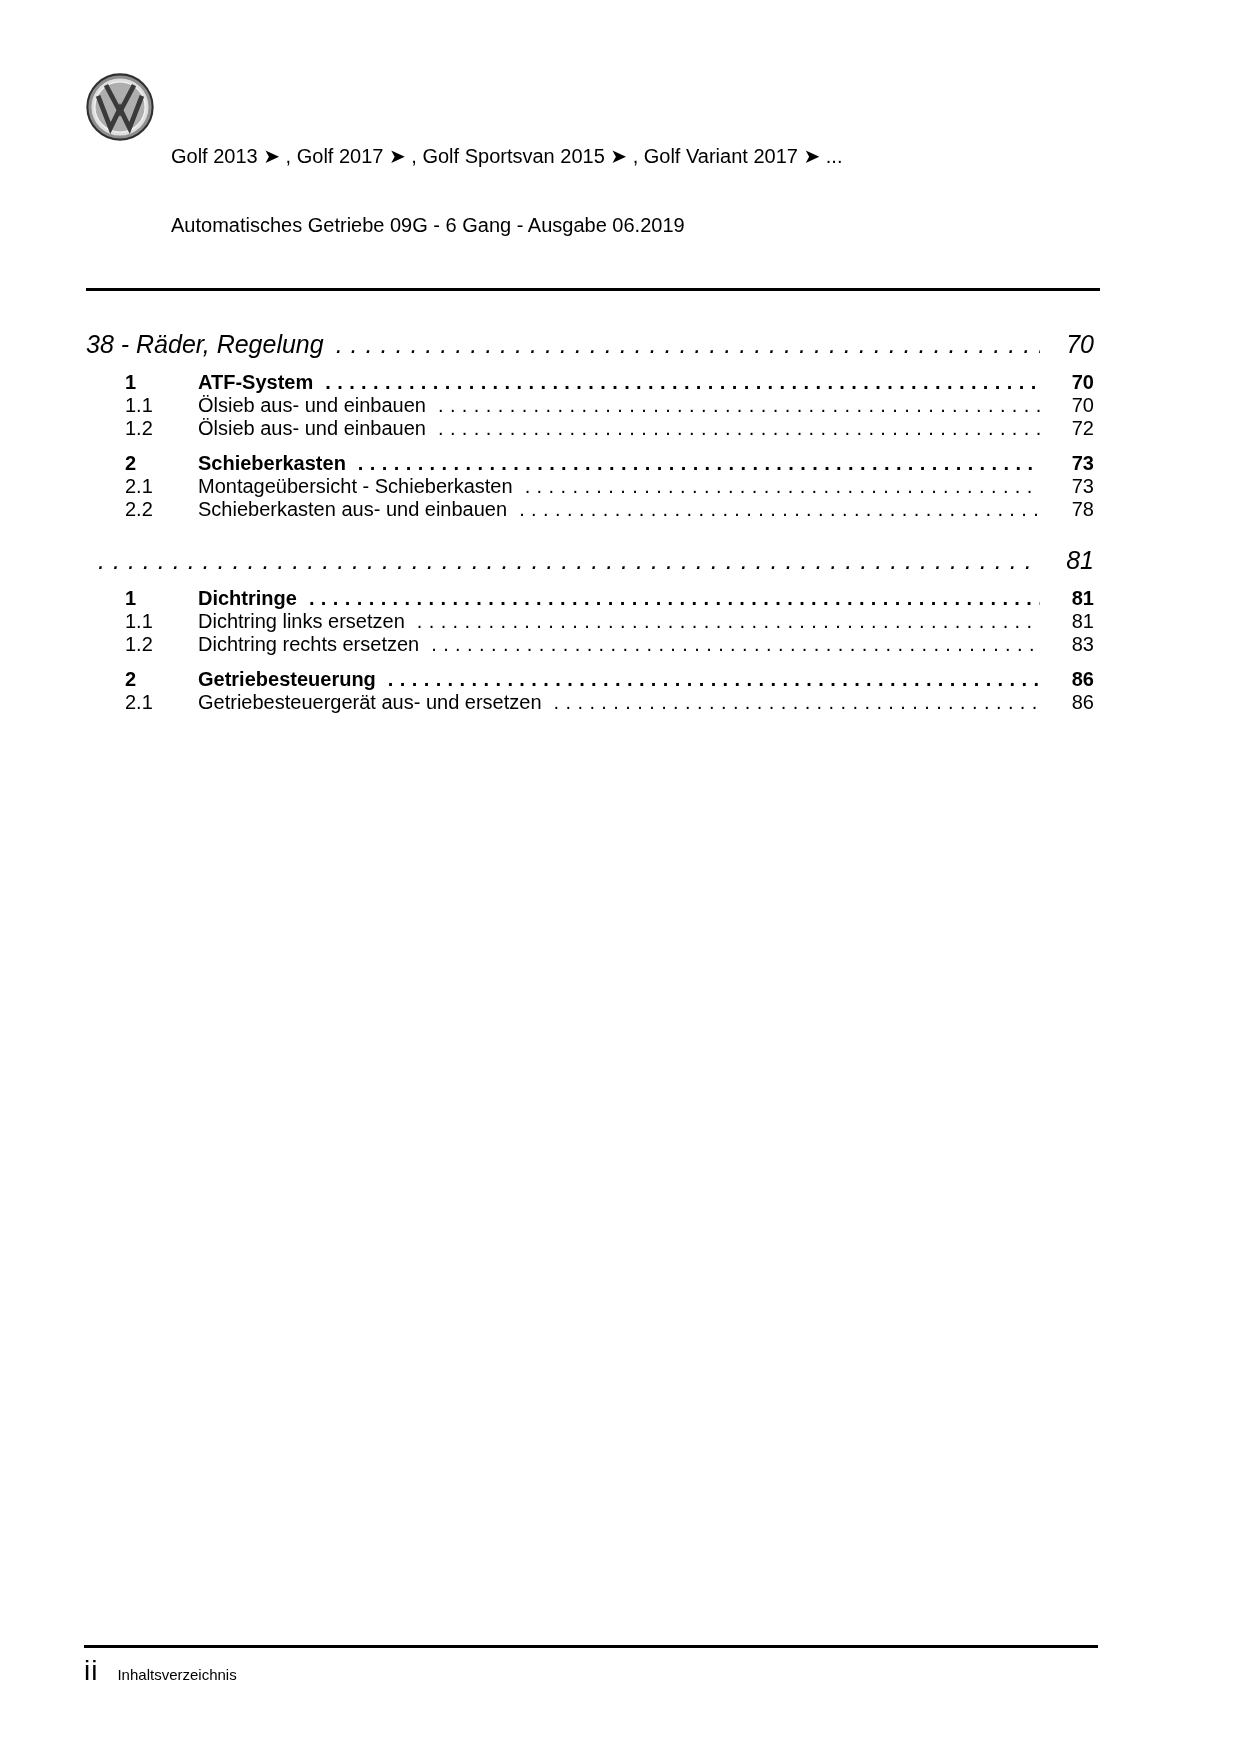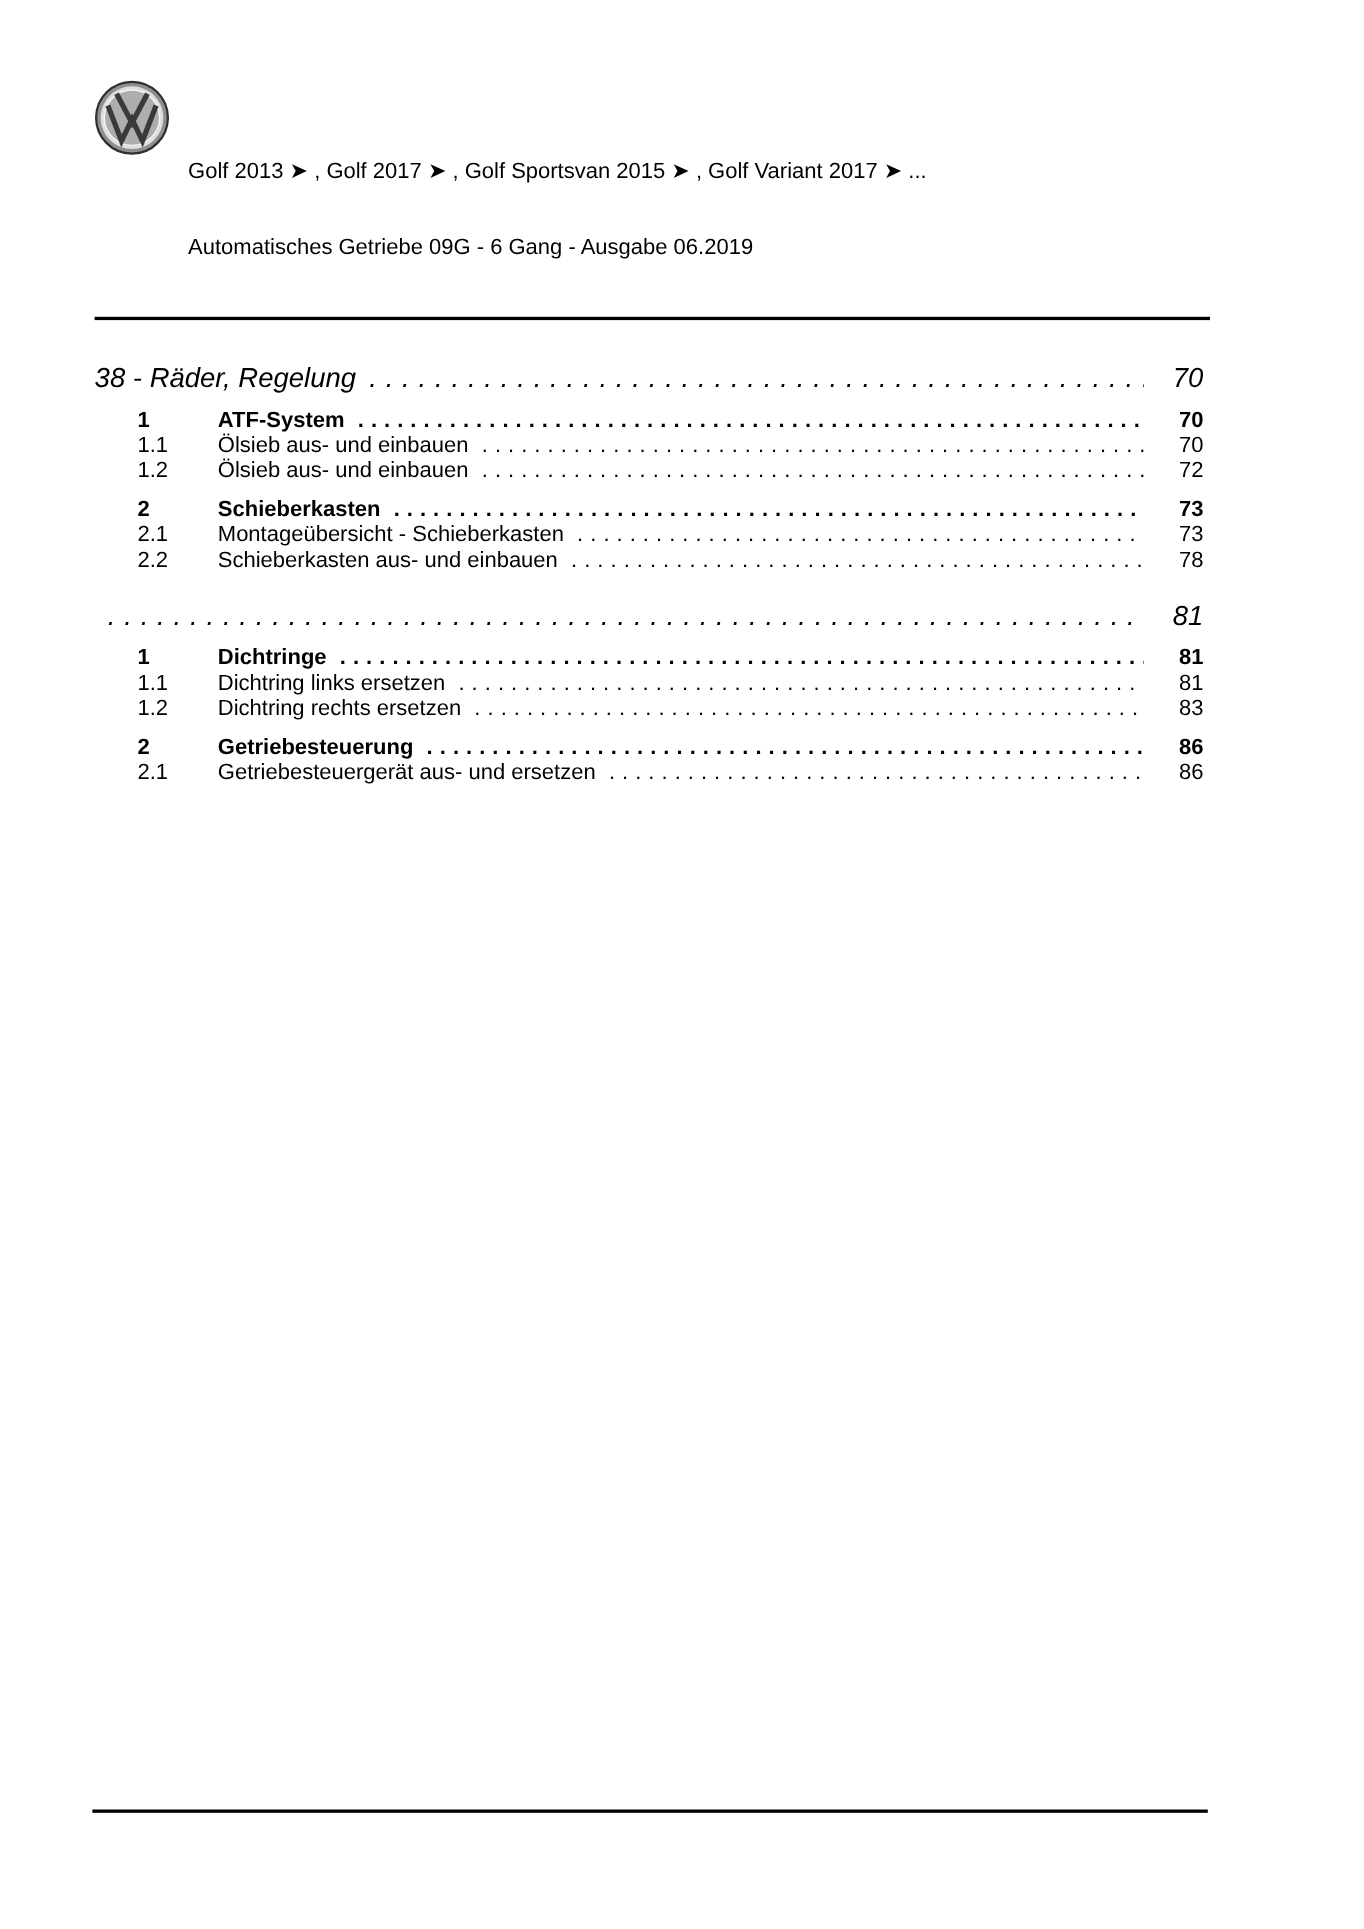--- a/index.html
+++ b/index.html
@@ -147,13 +147,17 @@
         <span class="title">Getriebesteuergerät aus- und ersetzen</span>
         <span class="leader">....................................................................................................................................................................................................................................................................</span>
         <span class="page">86</span>
       </div>
     </div>
 
 </div>
 
 <div class="page-footer">
   <div class="footer-rule"></div>
+  <div class="footer-row">
+    <span class="footer-page">ii</span>
+    <span class="footer-label">Inhaltsverzeichnis</span>
+  </div>
 </div>
 
 </body></html>

